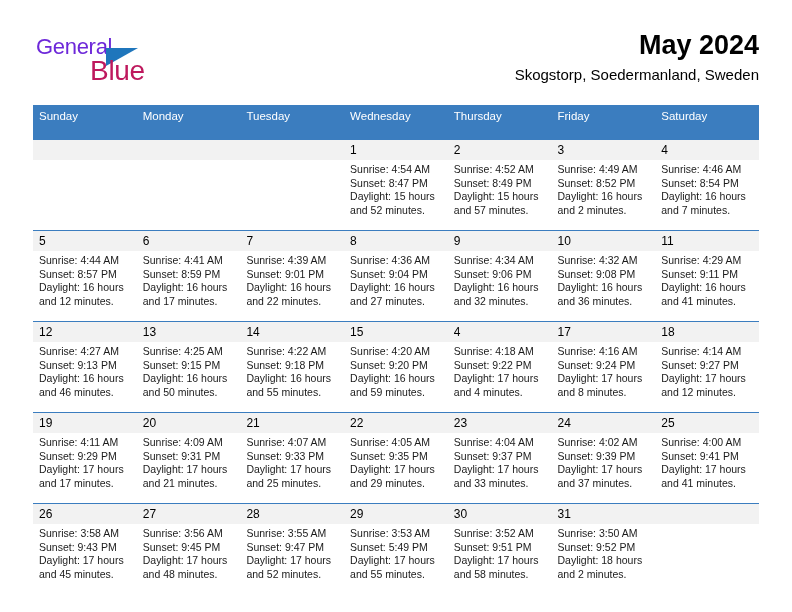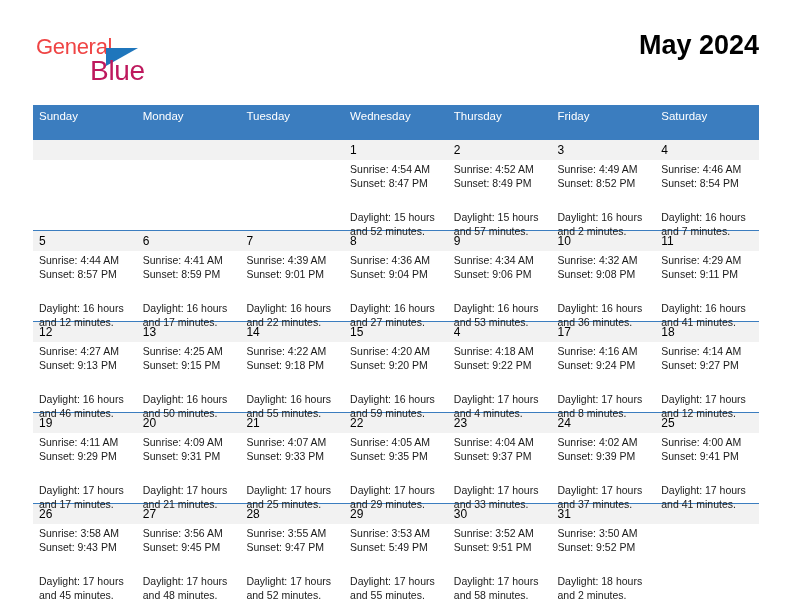--- a/index.html
+++ b/index.html
@@ -35,21 +35,21 @@
     top: 6px;
     width: 220px;
     height: 56px;
   }
   .brand-general {
     position: absolute;
     left: 3px;
     top: 0px;
     font-size: 22px;
     letter-spacing: -0.3px;
-    color: #ef4444;
+    color: #6d28d9;
     font-family: "Liberation Sans", sans-serif;
   }
   .brand-blue {
     position: absolute;
     left: 57px;
     top: 21px;
     font-size: 28px;
     letter-spacing: -0.3px;
     color: #be185d;
     font-family: "Liberation Sans", sans-serif;
@@ -135,38 +135,38 @@
     padding: 3px 6px 0 6px;
     font-size: 10.5px;
     line-height: 13.6px;
     color: #1a1a1a;
   }
   .details div {
     white-space: nowrap;
   }
   .details .wrap2 {
     white-space: normal;
-    margin-top: 21px;
   }
 </style>
 </head>
 <body>
 
 <div class="page">
 
   <div class="header">
 
     <div class="brand">
       <span class="brand-general">General</span>
       <span class="brand-triangle"></span>
       <span class="brand-blue">Blue</span>
     </div>
 
     <div class="title-block">
       <div class="cal-title">May 2024</div>
+      <div class="cal-subtitle">Skogstorp, Soedermanland, Sweden</div>
     </div>
 
   </div>
 
   <table class="calendar">
     <thead>
       <tr>
         <th>Sunday</th>
         <th>Monday</th>
         <th>Tuesday</th>
@@ -274,21 +274,21 @@
                 <div class="wrap2">Daylight: 16 hours and 27 minutes.</div>
               </div>
             </div>
           </td>
           <td>
             <div class="cell-inner">
               <div class="daynum">9</div>
               <div class="details">
                 <div>Sunrise: 4:34 AM</div>
                 <div>Sunset: 9:06 PM</div>
-                <div class="wrap2">Daylight: 16 hours and 53 minutes.</div>
+                <div class="wrap2">Daylight: 16 hours and 32 minutes.</div>
               </div>
             </div>
           </td>
           <td>
             <div class="cell-inner">
               <div class="daynum">10</div>
               <div class="details">
                 <div>Sunrise: 4:32 AM</div>
                 <div>Sunset: 9:08 PM</div>
                 <div class="wrap2">Daylight: 16 hours and 36 minutes.</div>

